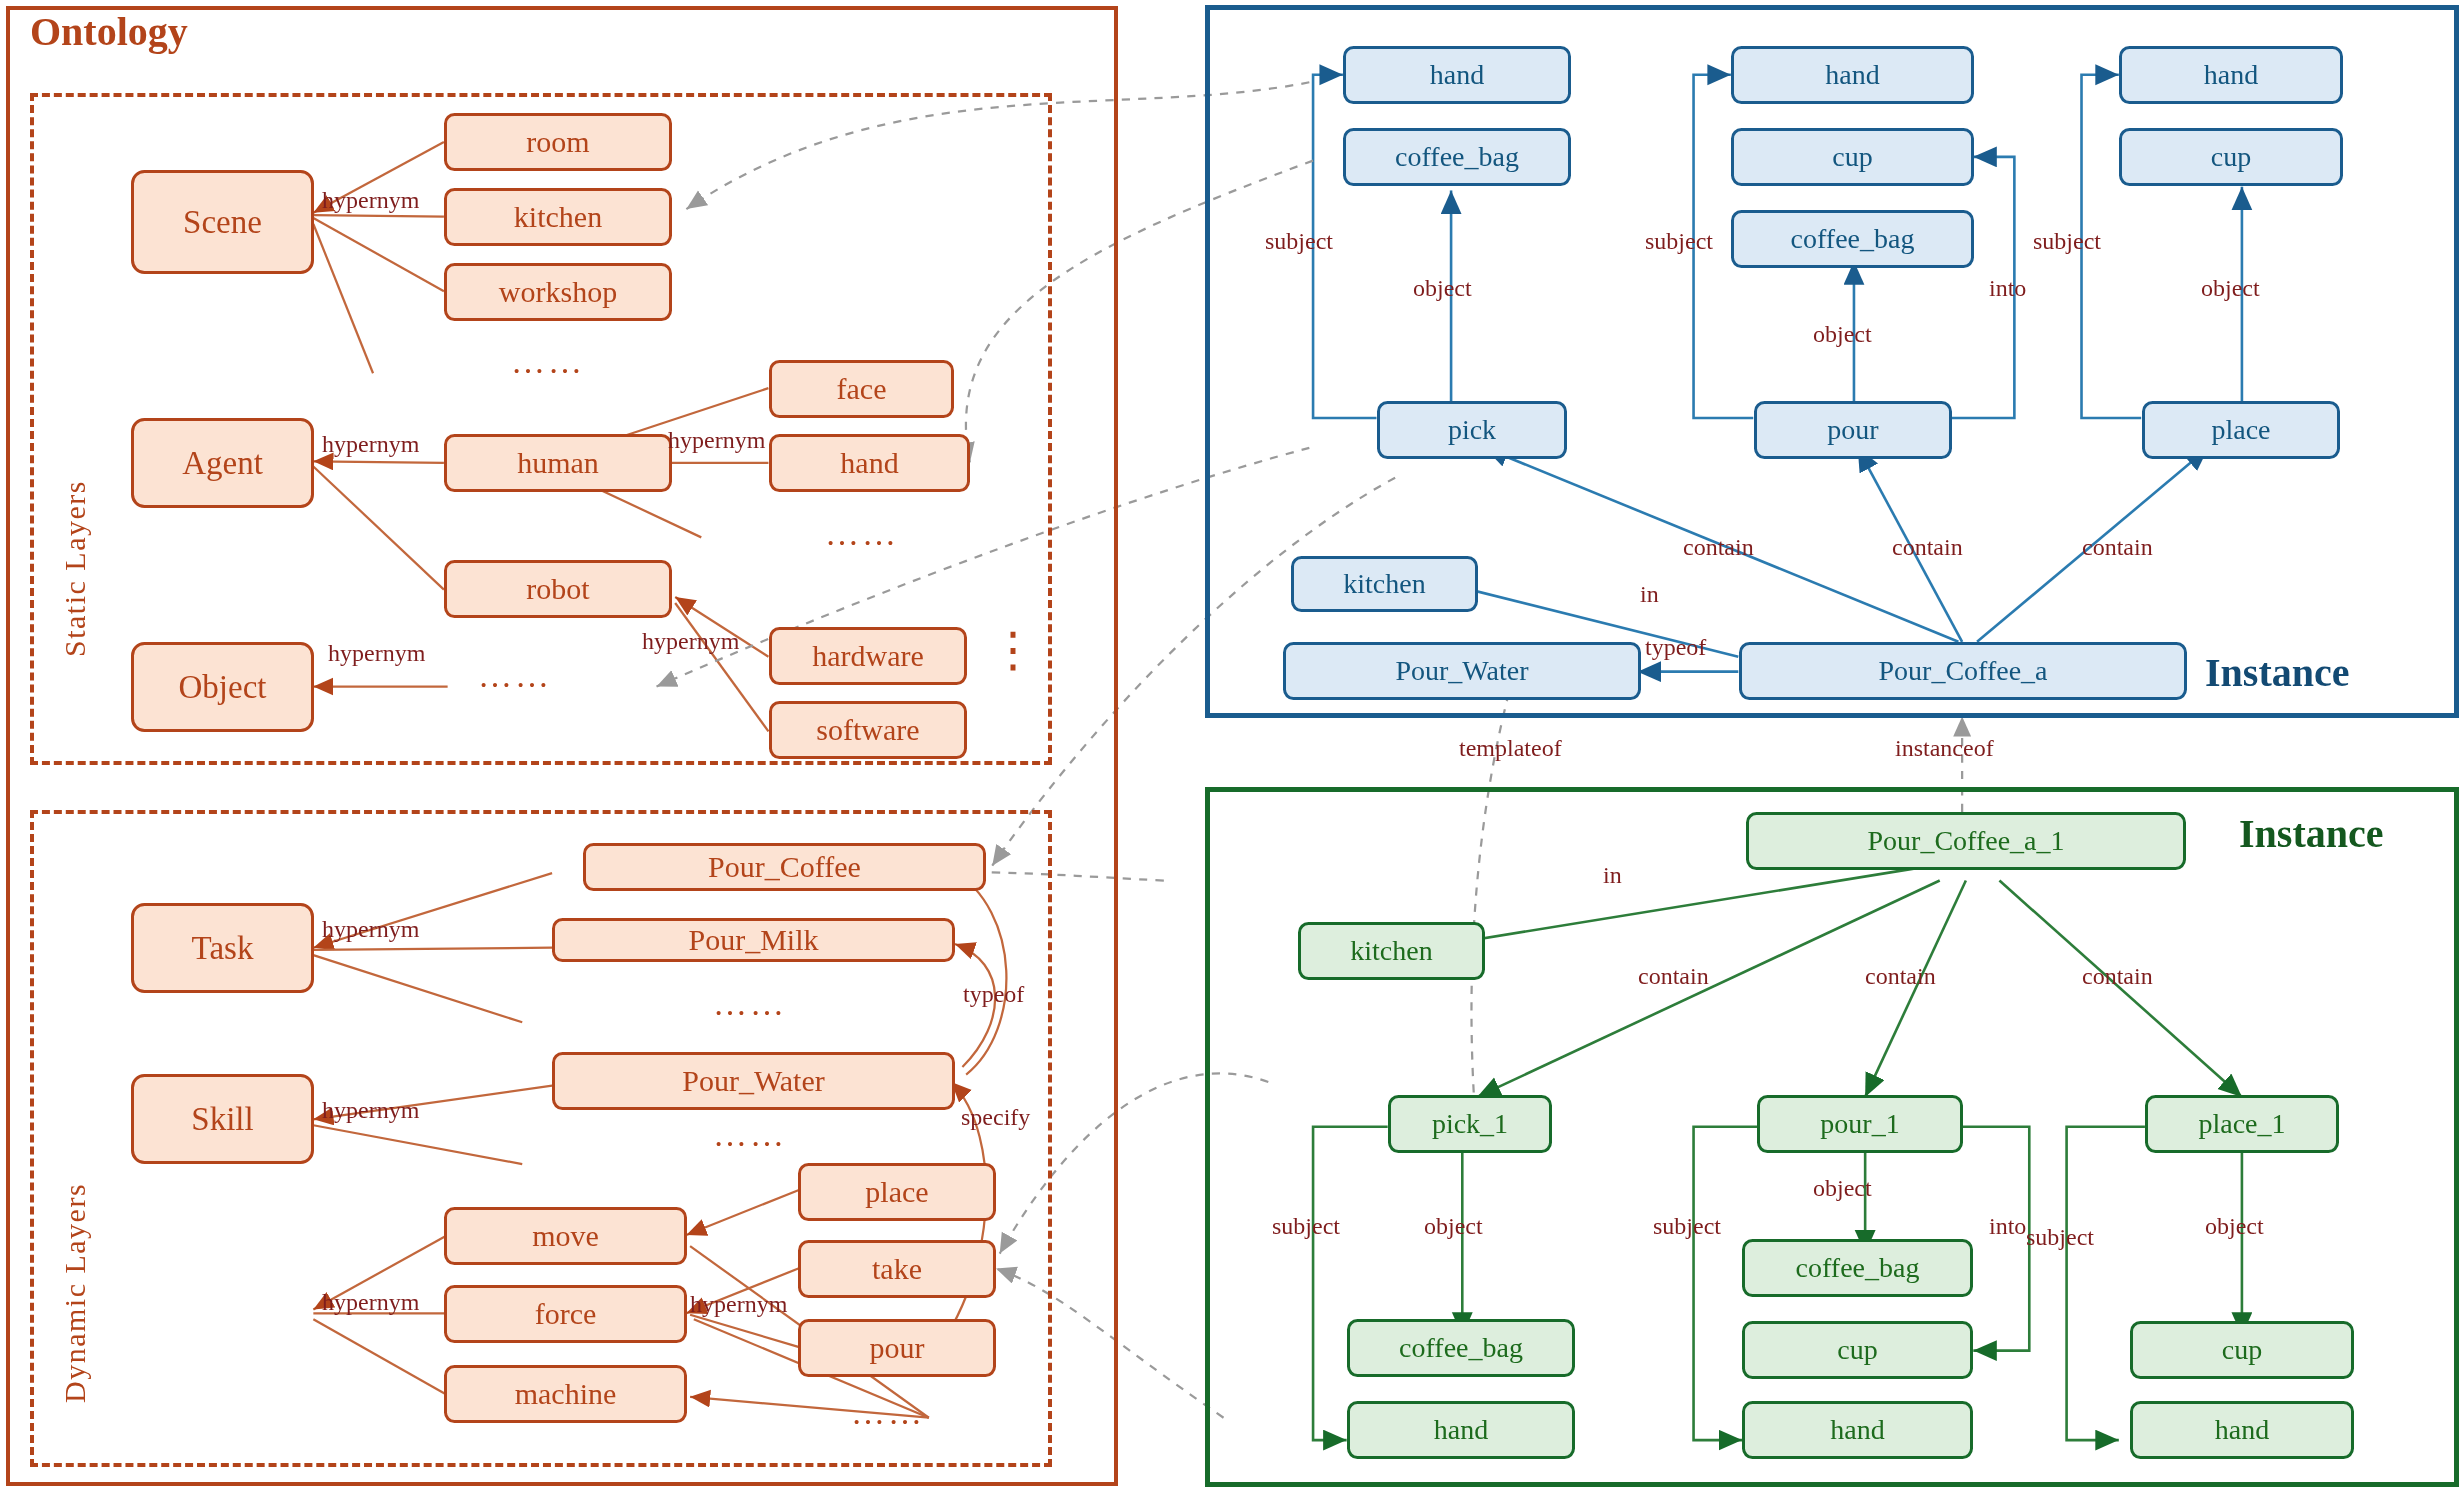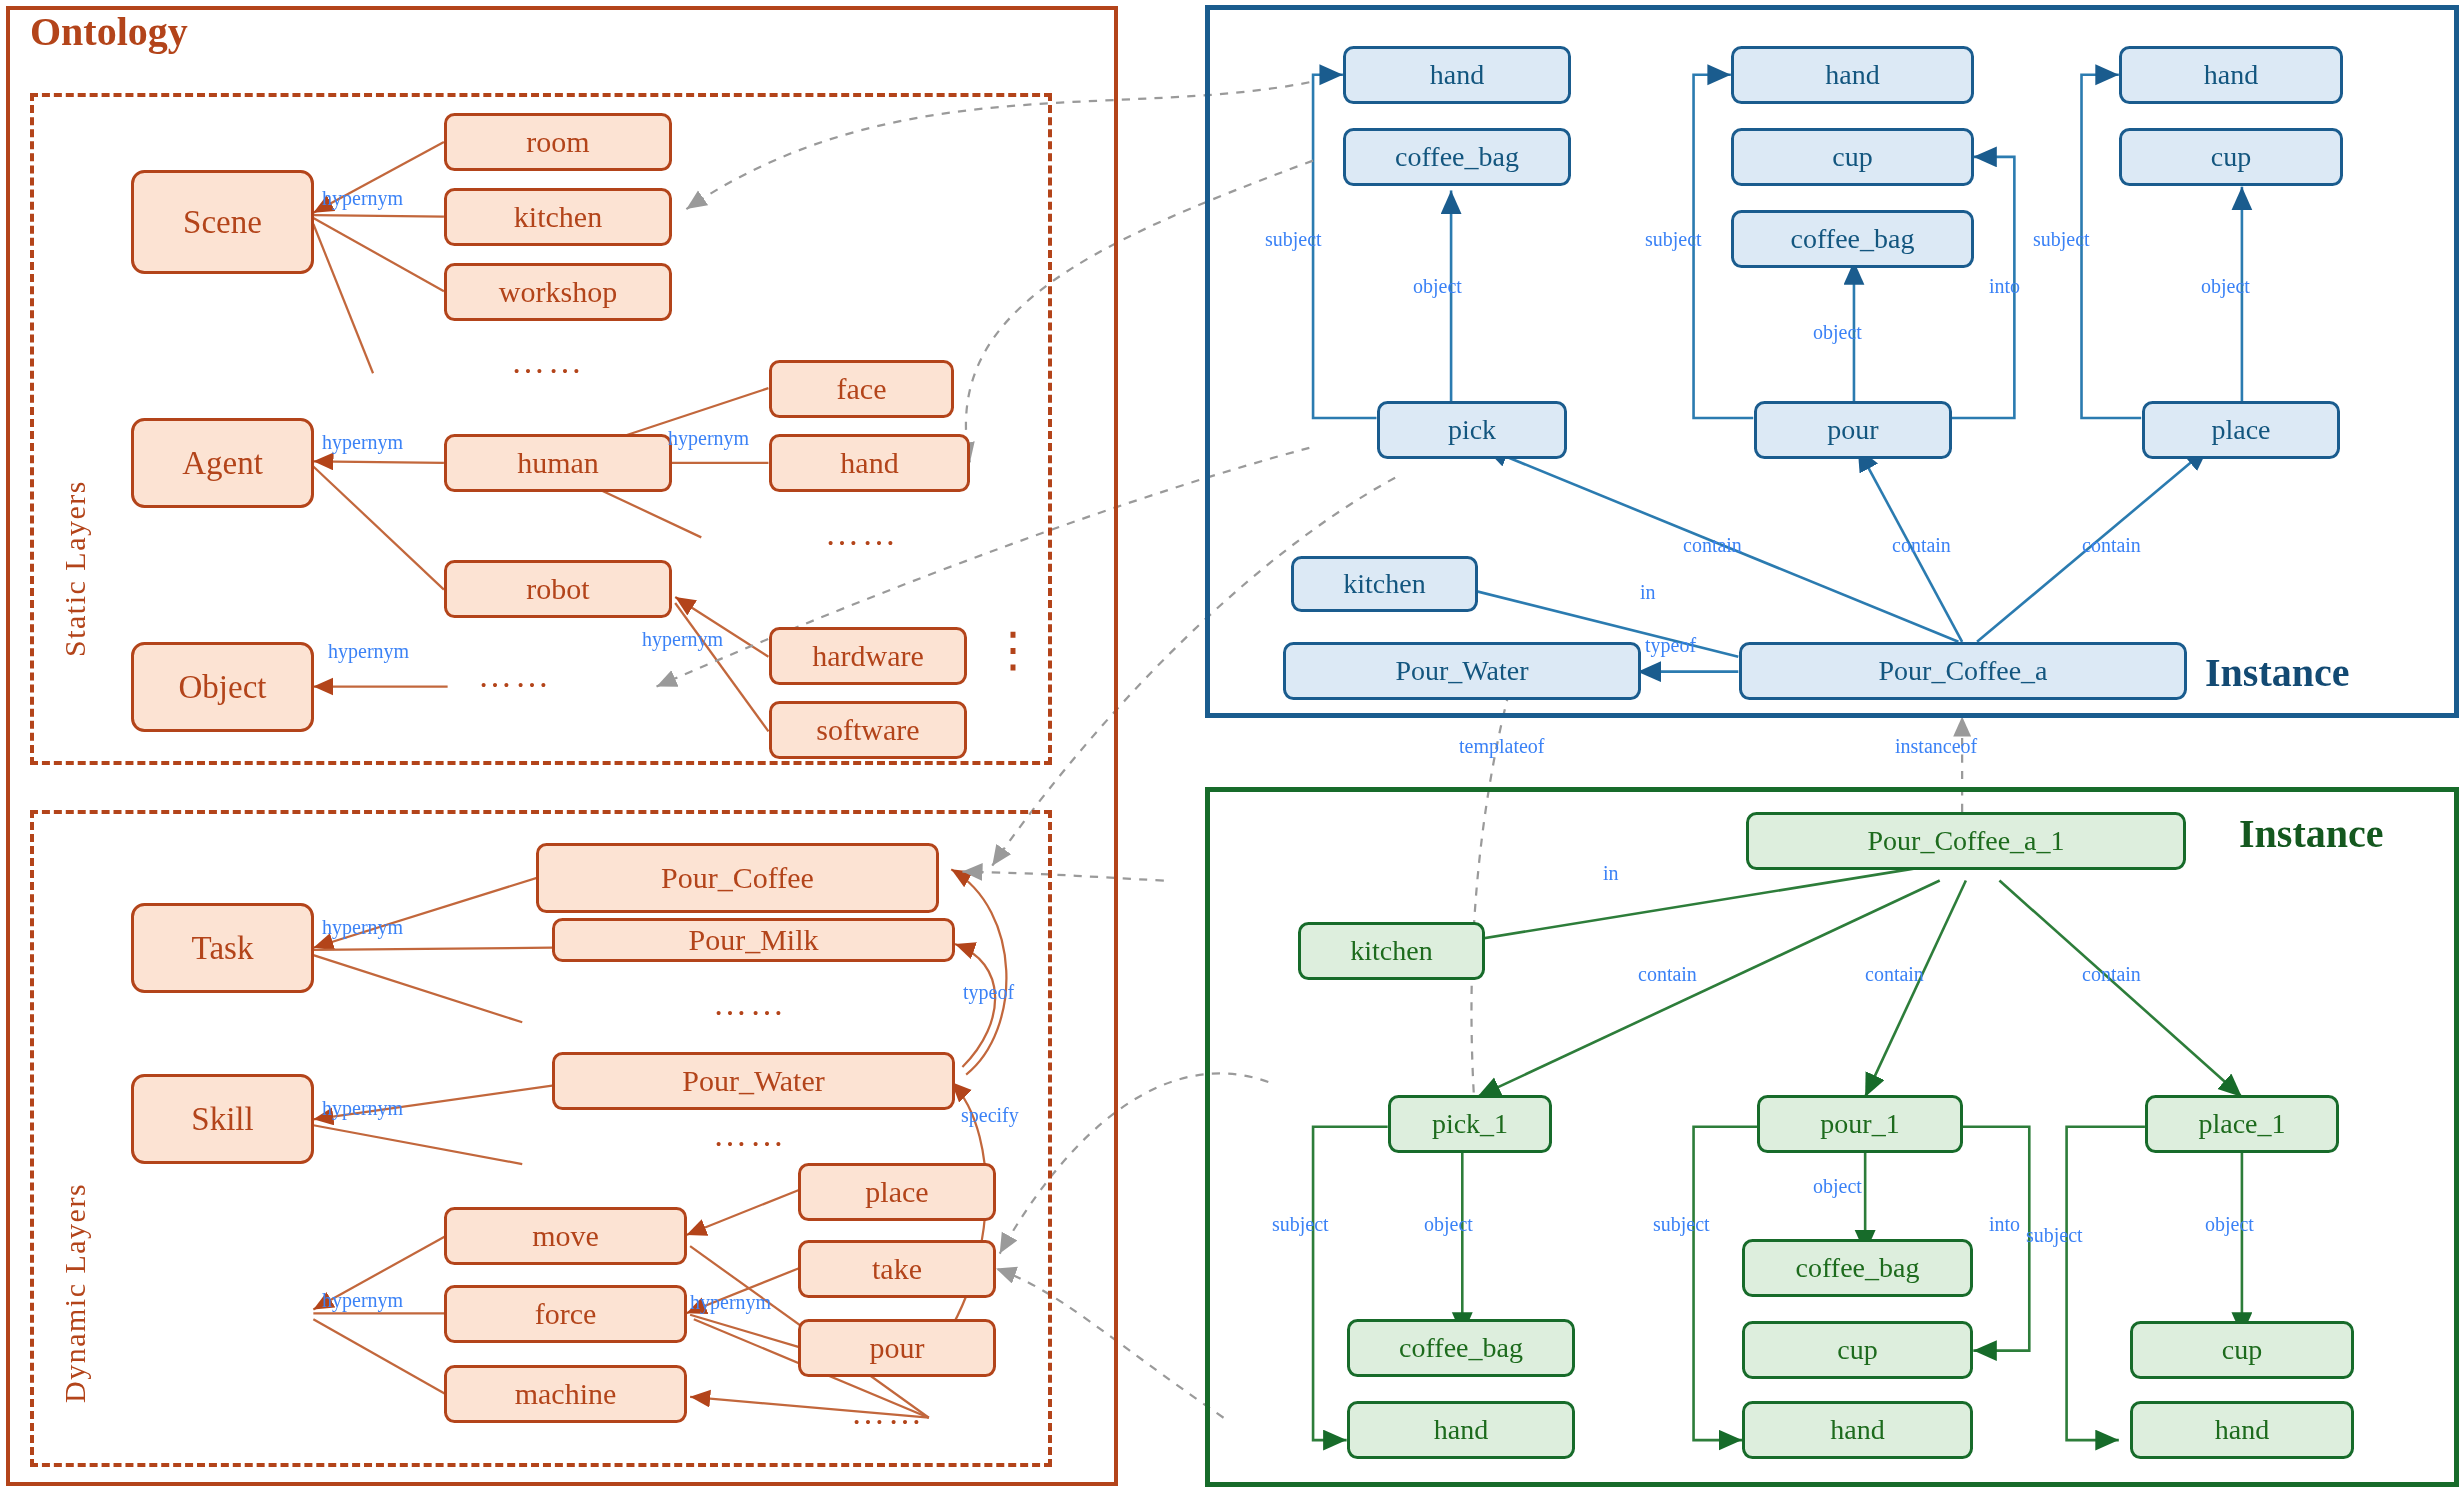--- a/index.html
+++ b/index.html
@@ -28,21 +28,21 @@
   .node{position:absolute;box-sizing:border-box;display:flex;align-items:center;
       justify-content:center;text-align:center;border-radius:10.4px;white-space:nowrap;}
   .n-onto{background:#fce3d3;border:3px solid #b3441a;color:#b3441a;font-size:30px;}
   .n-onto-big{font-size:33px;border-radius:13.4px;}
   .n-tmpl{background:#dce9f5;border:3px solid #1a5c8e;color:#13567f;font-size:28px;}
   .n-inst{background:#ddeedd;border:3px solid #176b2a;color:#1d6b1d;font-size:28px;}
 
   .dots{position:absolute;color:#b3441a;font-size:34px;letter-spacing:3px;white-space:nowrap;}
   .vdots{position:absolute;color:#b3441a;font-size:34px;line-height:15px;white-space:pre;}
 
-  .elabel{position:absolute;color:#3b82f6;font-size:20px;white-space:nowrap;
+  .elabel{position:absolute;color:#7f1d1d;font-size:24px;white-space:nowrap;
       background:transparent;}
 </style>
 </head>
 <body>
 
 <div id="stage">
 
   <svg id="wires" viewBox="0 0 3300 2006">
     <defs>
       <marker id="ah-o" markerWidth="12" markerHeight="12" refX="9" refY="4" orient="auto">
@@ -187,21 +187,21 @@
   <div class="node n-onto" style="left:769px;top:627px;width:198px;height:58px;">hardware</div>
   <div class="node n-onto" style="left:769px;top:701px;width:198px;height:58px;">software</div>
   <div class="vdots" style="left:989px;top:642px;font-size:48px;">⋮</div>
 
   <div class="node n-onto n-onto-big" style="left:131px;top:642px;width:183px;height:90px;">Object</div>
   <div class="elabel" style="left:328px;top:640px;">hypernym</div>
   <div class="dots" style="left:478px;top:657px;">……</div>
 
   <div class="node n-onto n-onto-big" style="left:131px;top:903px;width:183px;height:90px;">Task</div>
   <div class="elabel" style="left:322px;top:916px;">hypernym</div>
-  <div class="node n-onto" style="left:536px;top:843px;width:403px;height:70px;">Pour_Coffee</div>
+  <div class="node n-onto" style="left:583px;top:843px;width:403px;height:48px;">Pour_Coffee</div>
   <div class="node n-onto" style="left:552px;top:918px;width:403px;height:44px;">Pour_Milk</div>
   <div class="dots" style="left:713px;top:985px;">……</div>
   <div class="elabel" style="left:963px;top:981px;">typeof</div>
 
   <div class="node n-onto n-onto-big" style="left:131px;top:1074px;width:183px;height:90px;">Skill</div>
   <div class="elabel" style="left:322px;top:1097px;">hypernym</div>
   <div class="node n-onto" style="left:552px;top:1052px;width:403px;height:58px;">Pour_Water</div>
   <div class="dots" style="left:713px;top:1116px;">……</div>
   <div class="elabel" style="left:961px;top:1104px;">specify</div>
 

